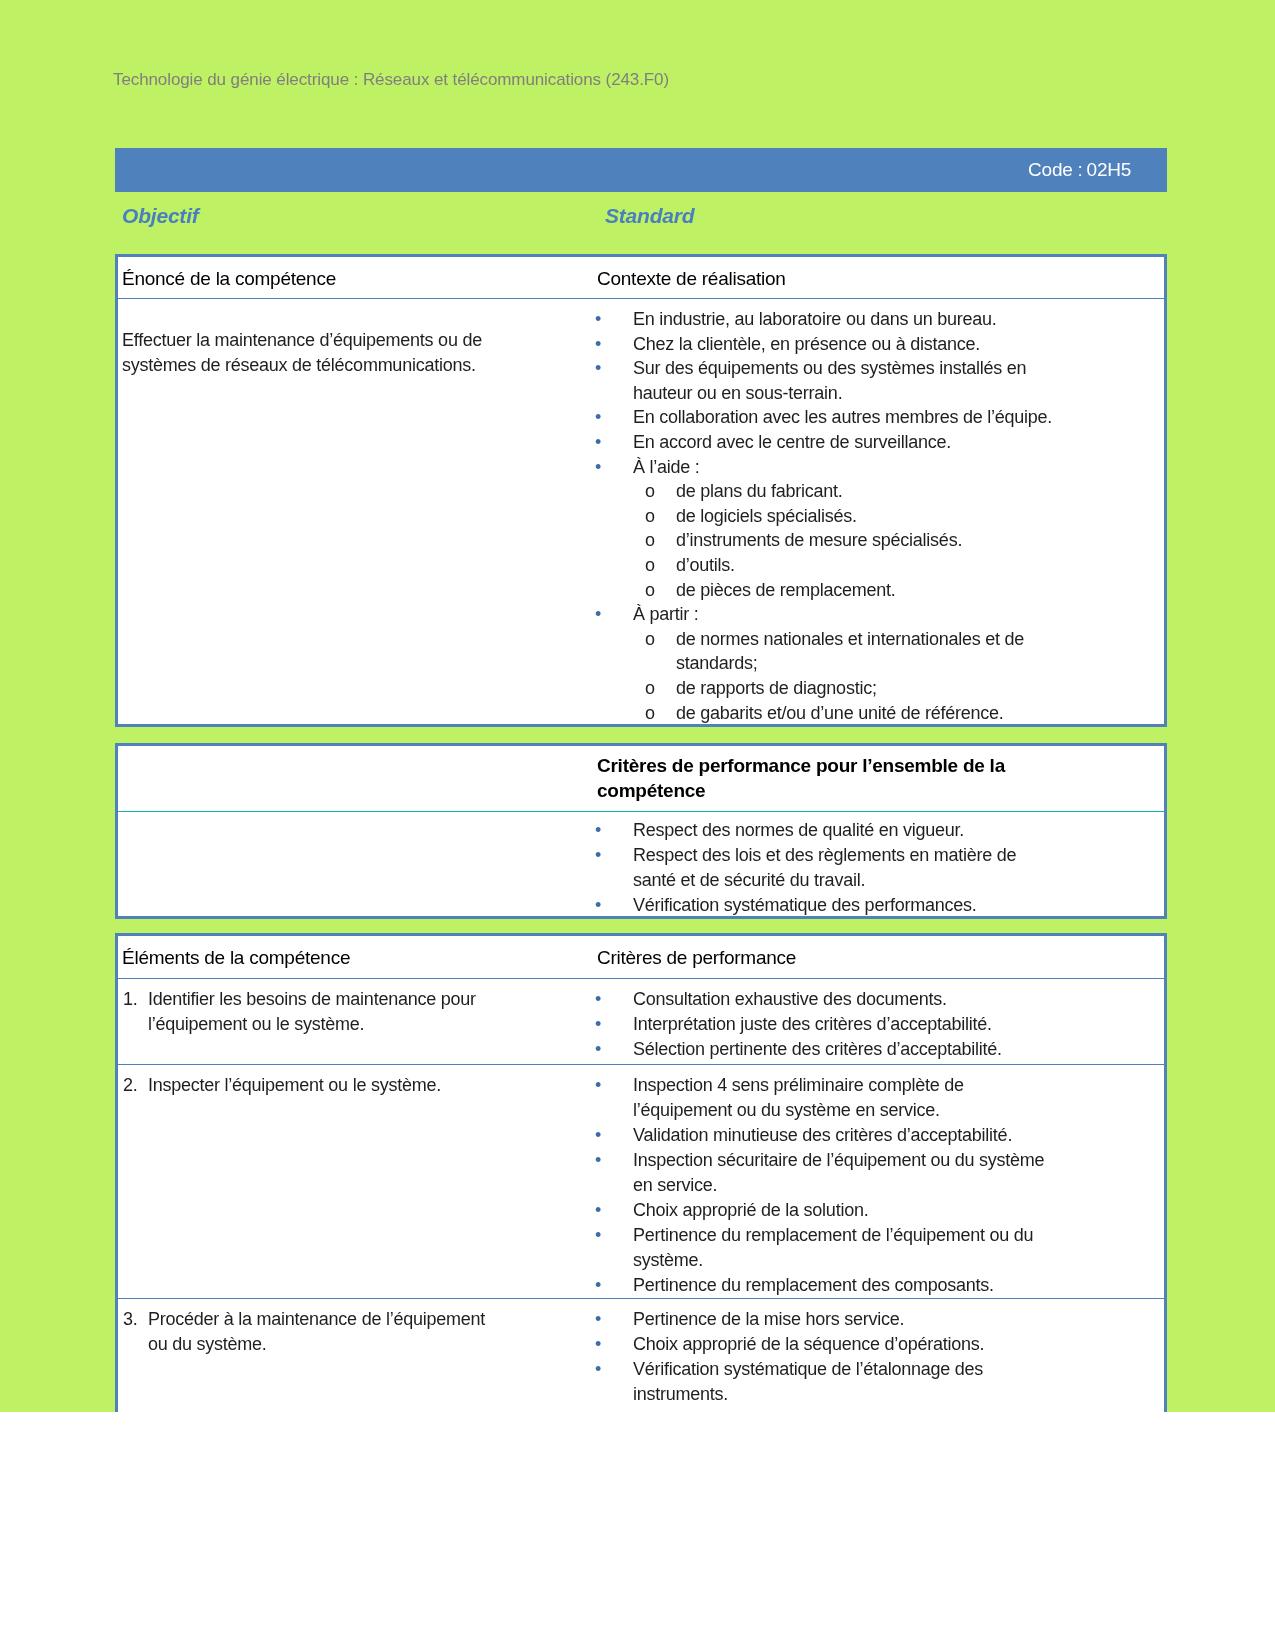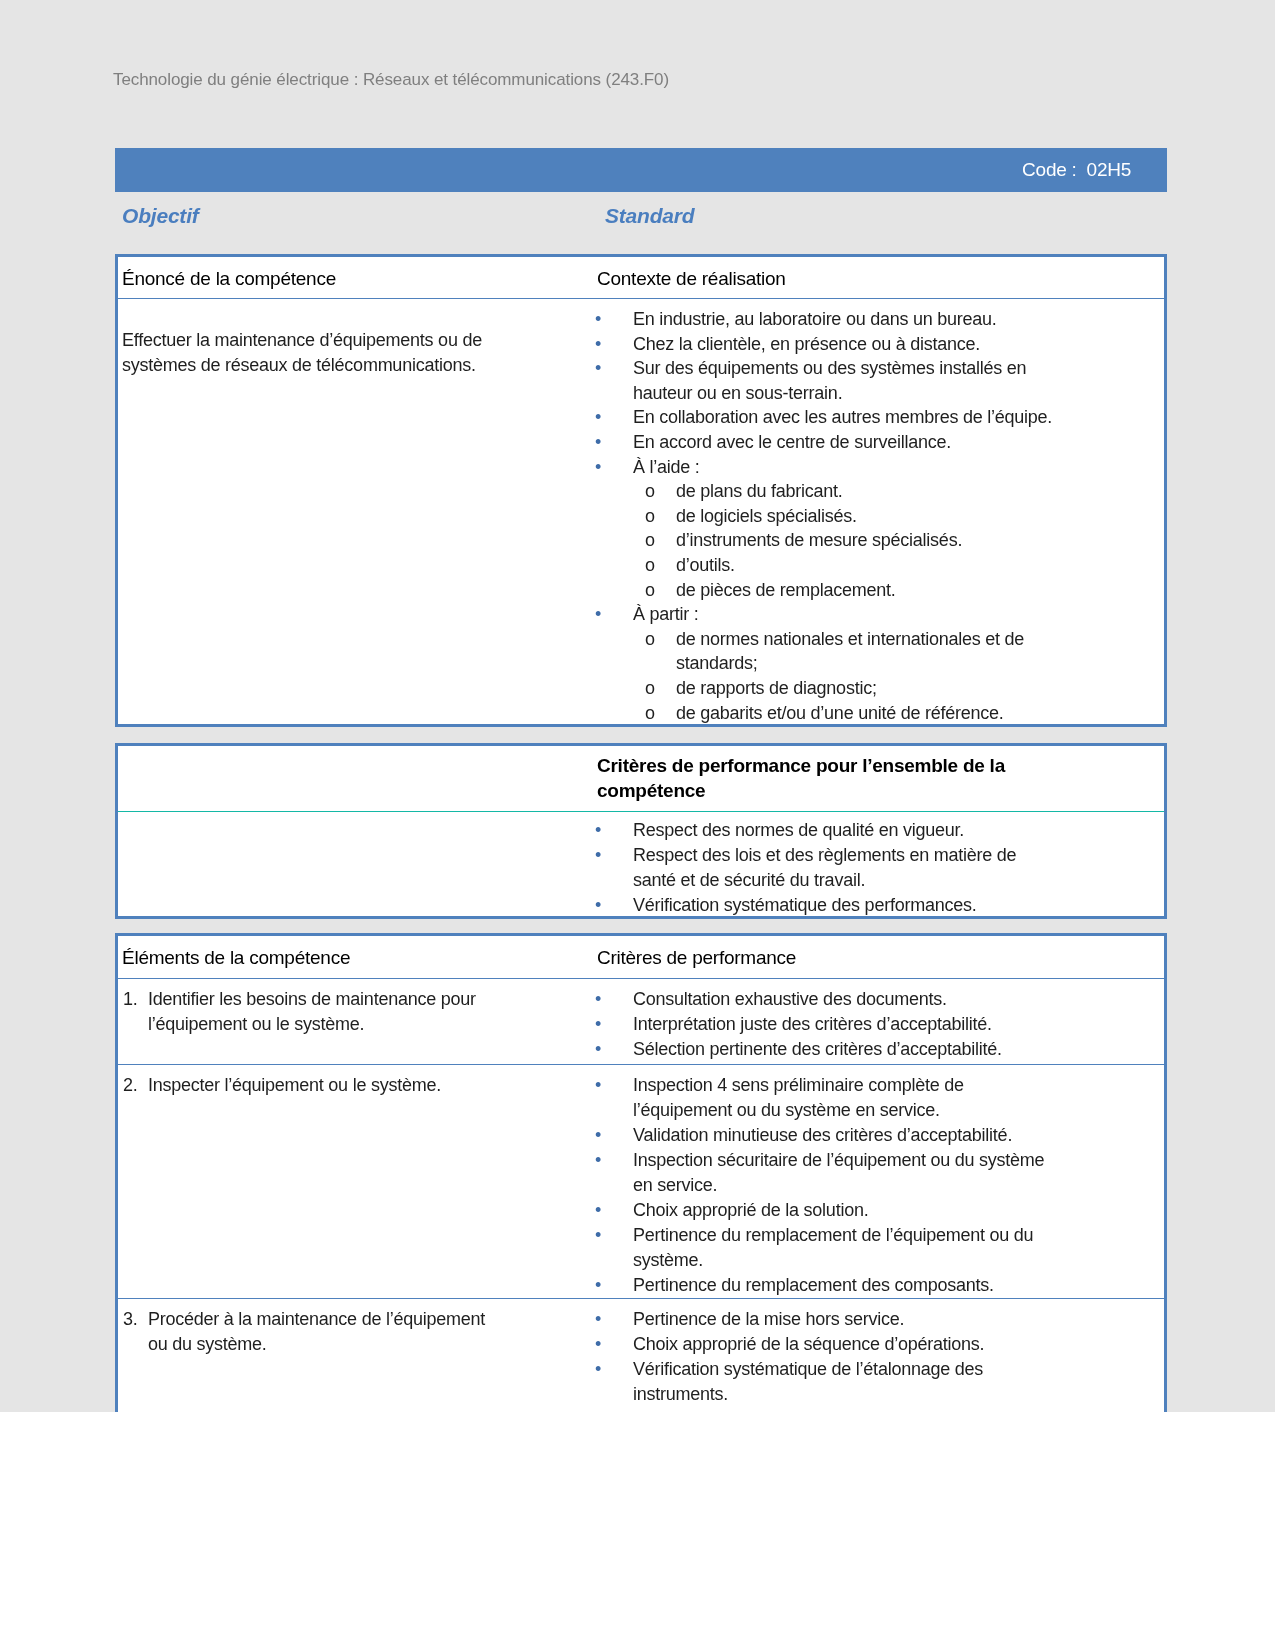--- a/index.html
+++ b/index.html
@@ -1,35 +1,35 @@
 <!DOCTYPE html>
 <html><head>
 <meta charset="utf-8">
 <style>
   * { box-sizing: border-box; margin: 0; padding: 0; }
   html,body { background:#ffffff; }
   .page {
     position: relative;
     width: 1275px; height: 1412px;
-    background: #e5e5e5;
+    background: #bef264;
     font-family: "Liberation Sans", "DejaVu Sans", sans-serif;
     color: #1f1f1f;
     letter-spacing: -0.25px;
     overflow: hidden;
   }
   .doc-header {
     position: absolute; left: 113px; top: 70px;
     font-size: 17px; color: #7f7f7f; letter-spacing: -0.1px;
   }
   .banner {
     position: absolute; left: 115px; top: 148px;
     width: 1052px; height: 44px;
     background: #4F81BD;
     display: flex; align-items: center; justify-content: flex-end;
-    padding-right: 36px; gap: 10px;
+    padding-right: 36px; gap: 4px;
     color: #ffffff; font-size: 19px;
   }
   .headrow { position: absolute; left: 115px; top: 204px; width: 1052px; height: 30px; font-style: italic; }
   .headrow .h {
     position: absolute; top: 0;
     font-size: 21px; font-weight: bold; color: #4A7EBF; letter-spacing: -0.2px;
   }
   .headrow .h.obj { left: 7px; }
   .headrow .h.std { left: 490px; }
 

